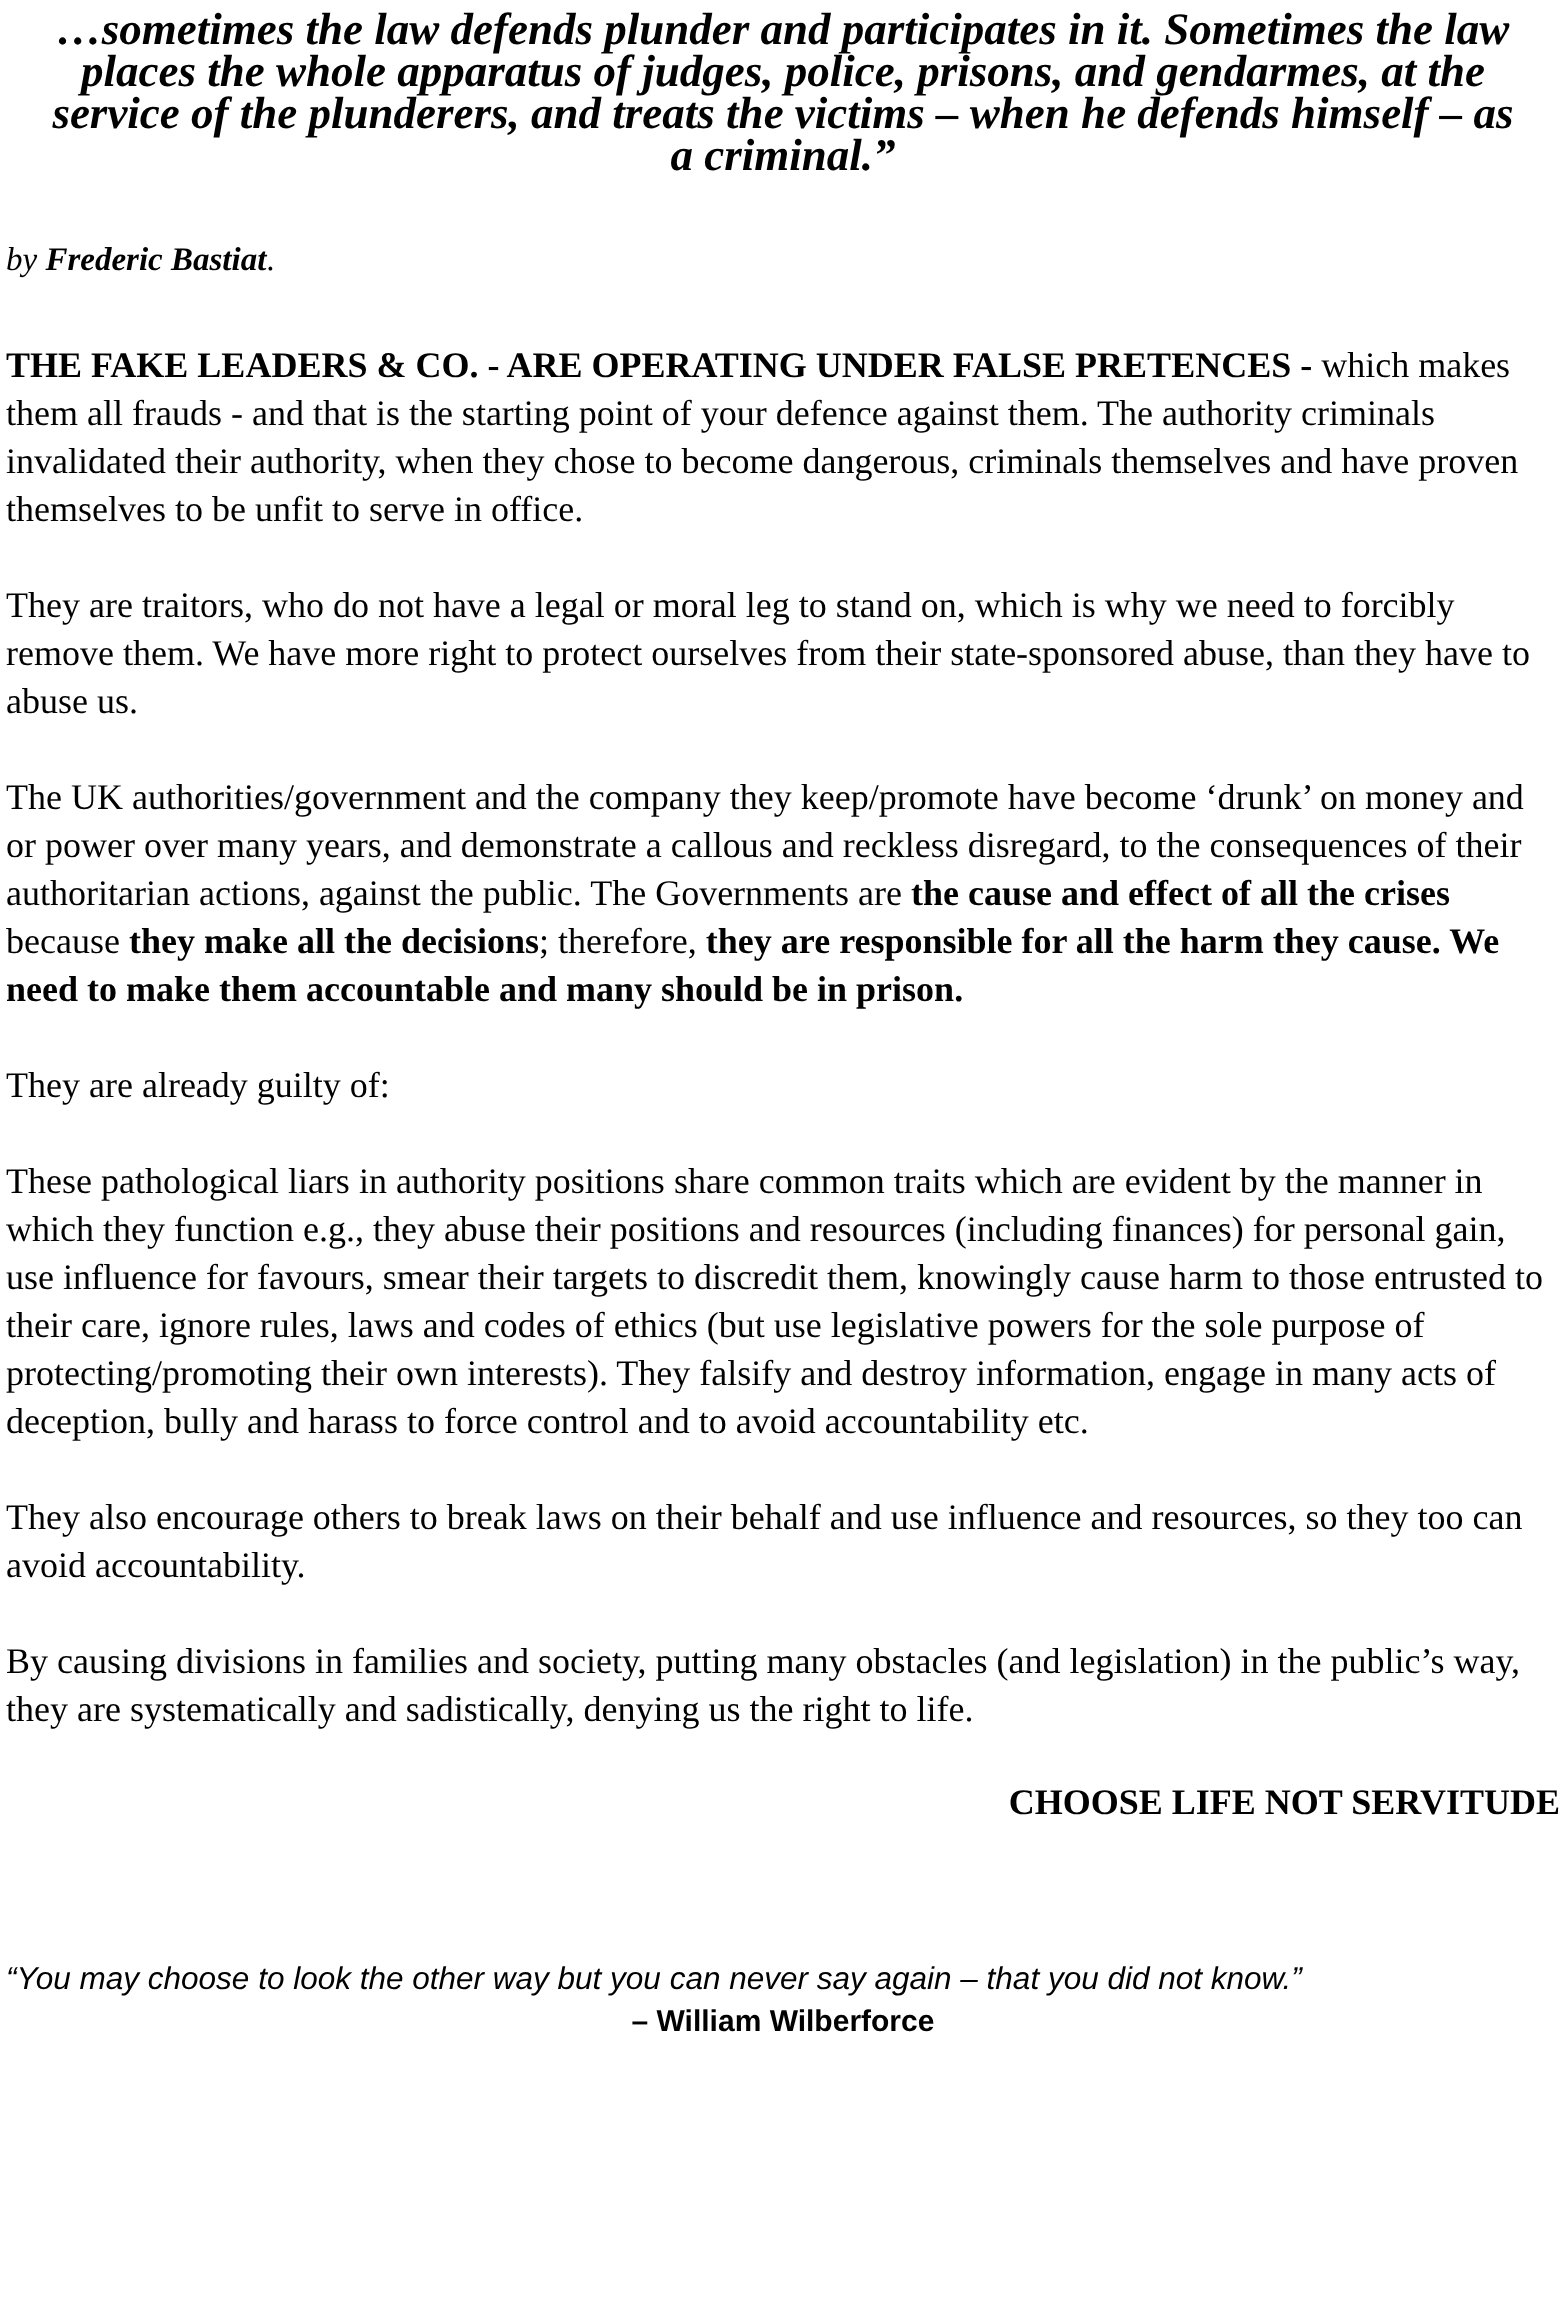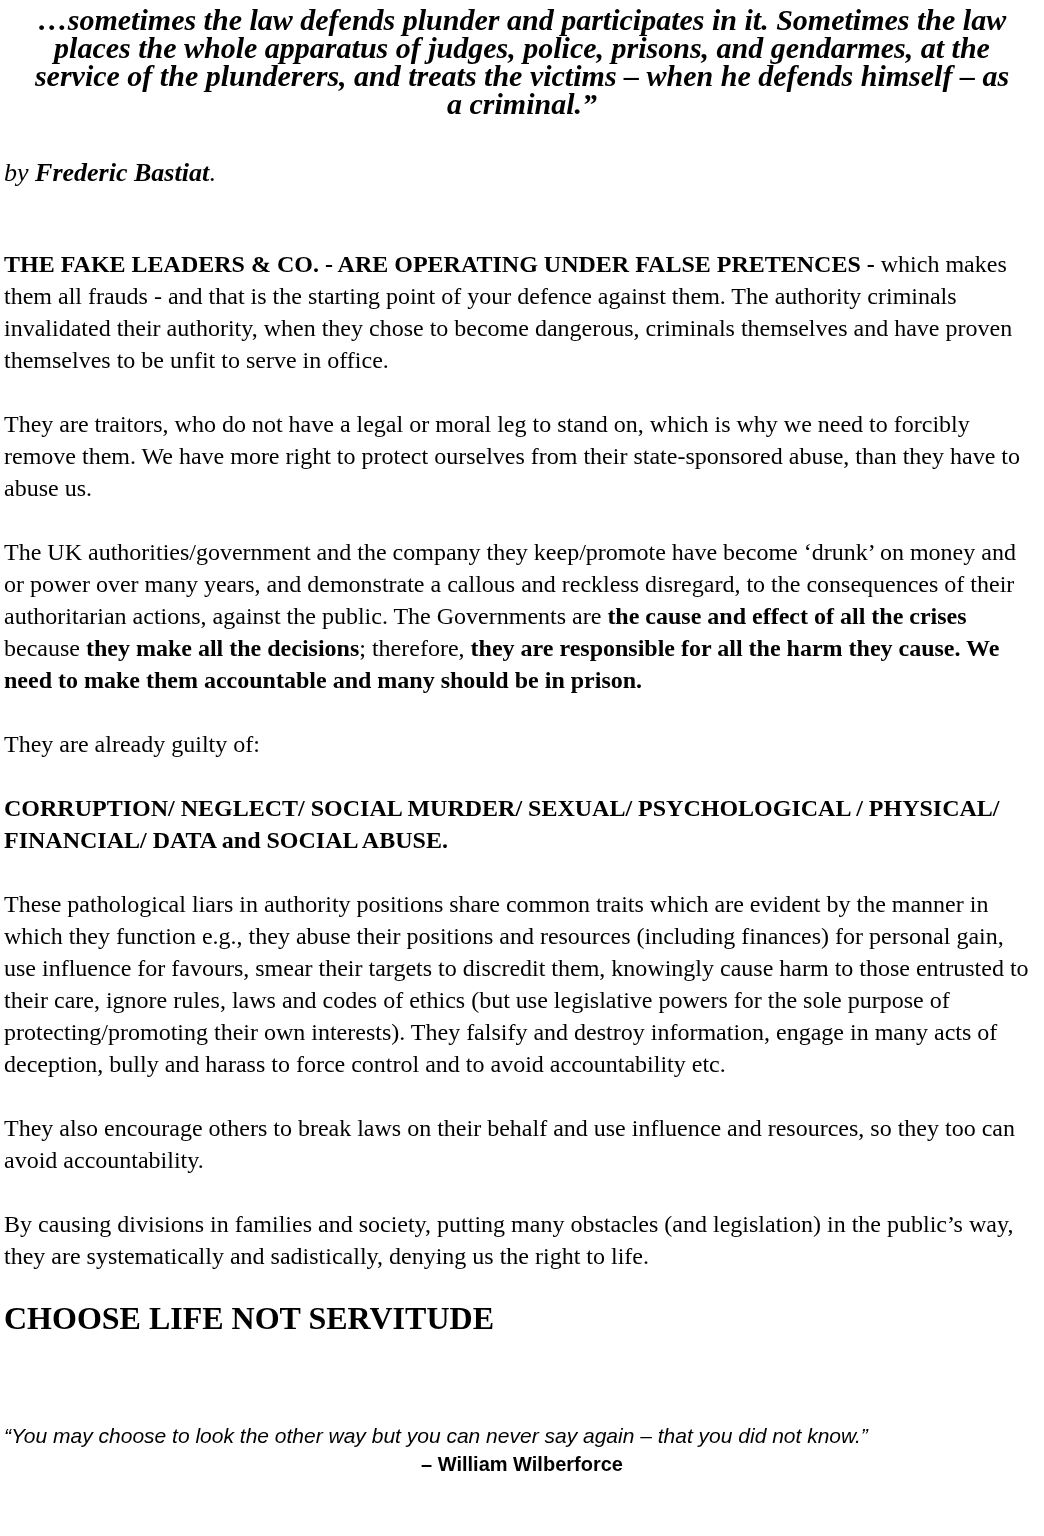--- a/index.html
+++ b/index.html
@@ -20,40 +20,40 @@
   }
   .bastiat-quote {
     font-size: 30px;
     line-height: 28px;
     font-weight: bold;
     font-style: italic;
     text-align: center;
     padding: 0 24px;
   }
   .byline {
-    font-size: 26px;
+    font-size: 22px;
     line-height: 27px;
     margin-top: 41px;
     text-align: left;
   }
   .byline .byline-prefix { font-style: italic; font-weight: normal; }
   .byline .byline-author { font-style: italic; font-weight: bold; }
   .byline .byline-suffix { font-style: normal; font-weight: normal; }
   .body-par {
     font-size: 24px;
     line-height: 32px;
     margin: 32px 0 0 0;
     text-align: left;
   }
-  .body-par.first-par { margin-top: 62px; font-family: Liberation Serif, serif; }
+  .body-par.first-par { margin-top: 42px; font-family: Liberation Serif, serif; }
   .slogan {
-    font-size: 32px;
+    font-size: 24px;
     line-height: 32px;
     font-weight: bold;
-    text-align: left;
+    text-align: right;
     margin-top: 30px;
   }
   .wilberforce-quote {
     font-family: "Liberation Sans", sans-serif;
     font-size: 21px;
     line-height: 29px;
     font-weight: normal;
     font-style: italic;
     white-space: nowrap;
     margin-top: 87px;
@@ -73,21 +73,20 @@
 
   <div class="bastiat-quote">…sometimes the law defends plunder and participates in it. Sometimes the law places the whole apparatus of judges, police, prisons, and gendarmes, at the service of the plunderers, and treats the victims – when he defends himself – as a criminal.”</div>
 
   <div class="byline"><span class="byline-prefix">by </span><span class="byline-author">Frederic Bastiat</span><span class="byline-suffix">.</span></div>
 
   <div>
       <div class="body-par first-par"><b>THE FAKE LEADERS &amp; CO. - ARE OPERATING UNDER FALSE PRETENCES -</b><span> which makes them all frauds - and that is the starting point of your defence against them. The authority criminals invalidated their authority, when they chose to become dangerous, criminals themselves and have proven themselves to be unfit to serve in office.</span></div>
       <div class="body-par"><span>They are traitors, who do not have a legal or moral leg to stand on, which is why we need to forcibly remove them. We have more right to protect ourselves from their state-sponsored abuse, than they have to abuse us.</span></div>
       <div class="body-par"><span>The UK authorities/government and the company they keep/promote have become ‘drunk’ on money and or power over many years, and demonstrate a callous and reckless disregard, to the consequences of their authoritarian actions, against the public. The Governments are </span><b>the cause and effect of all the crises</b><span> because </span><b>they make all the decisions</b><span>; therefore, </span><b>they are responsible for all the harm they cause. We need to make them accountable and many should be in prison.</b></div>
       <div class="body-par"><span>They are already guilty of:</span></div>
-      <div class="body-par"><b>CORRUPTION/ NEGLECT/ SOCIAL MURDER/ SEXUAL/ PSYCHOLOGICAL / PHYSICAL/ FINANCIAL/ DATA and SOCIAL ABUSE.</b></div>
       <div class="body-par"><span>These pathological liars in authority positions share common traits which are evident by the manner in which they function e.g., they abuse their positions and resources (including finances) for personal gain, use influence for favours, smear their targets to discredit them, knowingly cause harm to those entrusted to their care, ignore rules, laws and codes of ethics (but use legislative powers for the sole purpose of protecting/promoting their own interests). They falsify and destroy information, engage in many acts of deception, bully and harass to force control and to avoid accountability etc.</span></div>
       <div class="body-par"><span>They also encourage others to break laws on their behalf and use influence and resources, so they too can avoid accountability.</span></div>
       <div class="body-par"><span>By causing divisions in families and society, putting many obstacles (and legislation) in the public’s way, they are systematically and sadistically, denying us the right to life.</span></div>
     </div>
 
   <div class="slogan">CHOOSE LIFE NOT SERVITUDE</div>
 
   <div class="wilberforce-quote">“You may choose to look the other way but you can never say again – that you did not know.”</div>
 
   <div class="wilberforce-attribution">– William Wilberforce</div>

